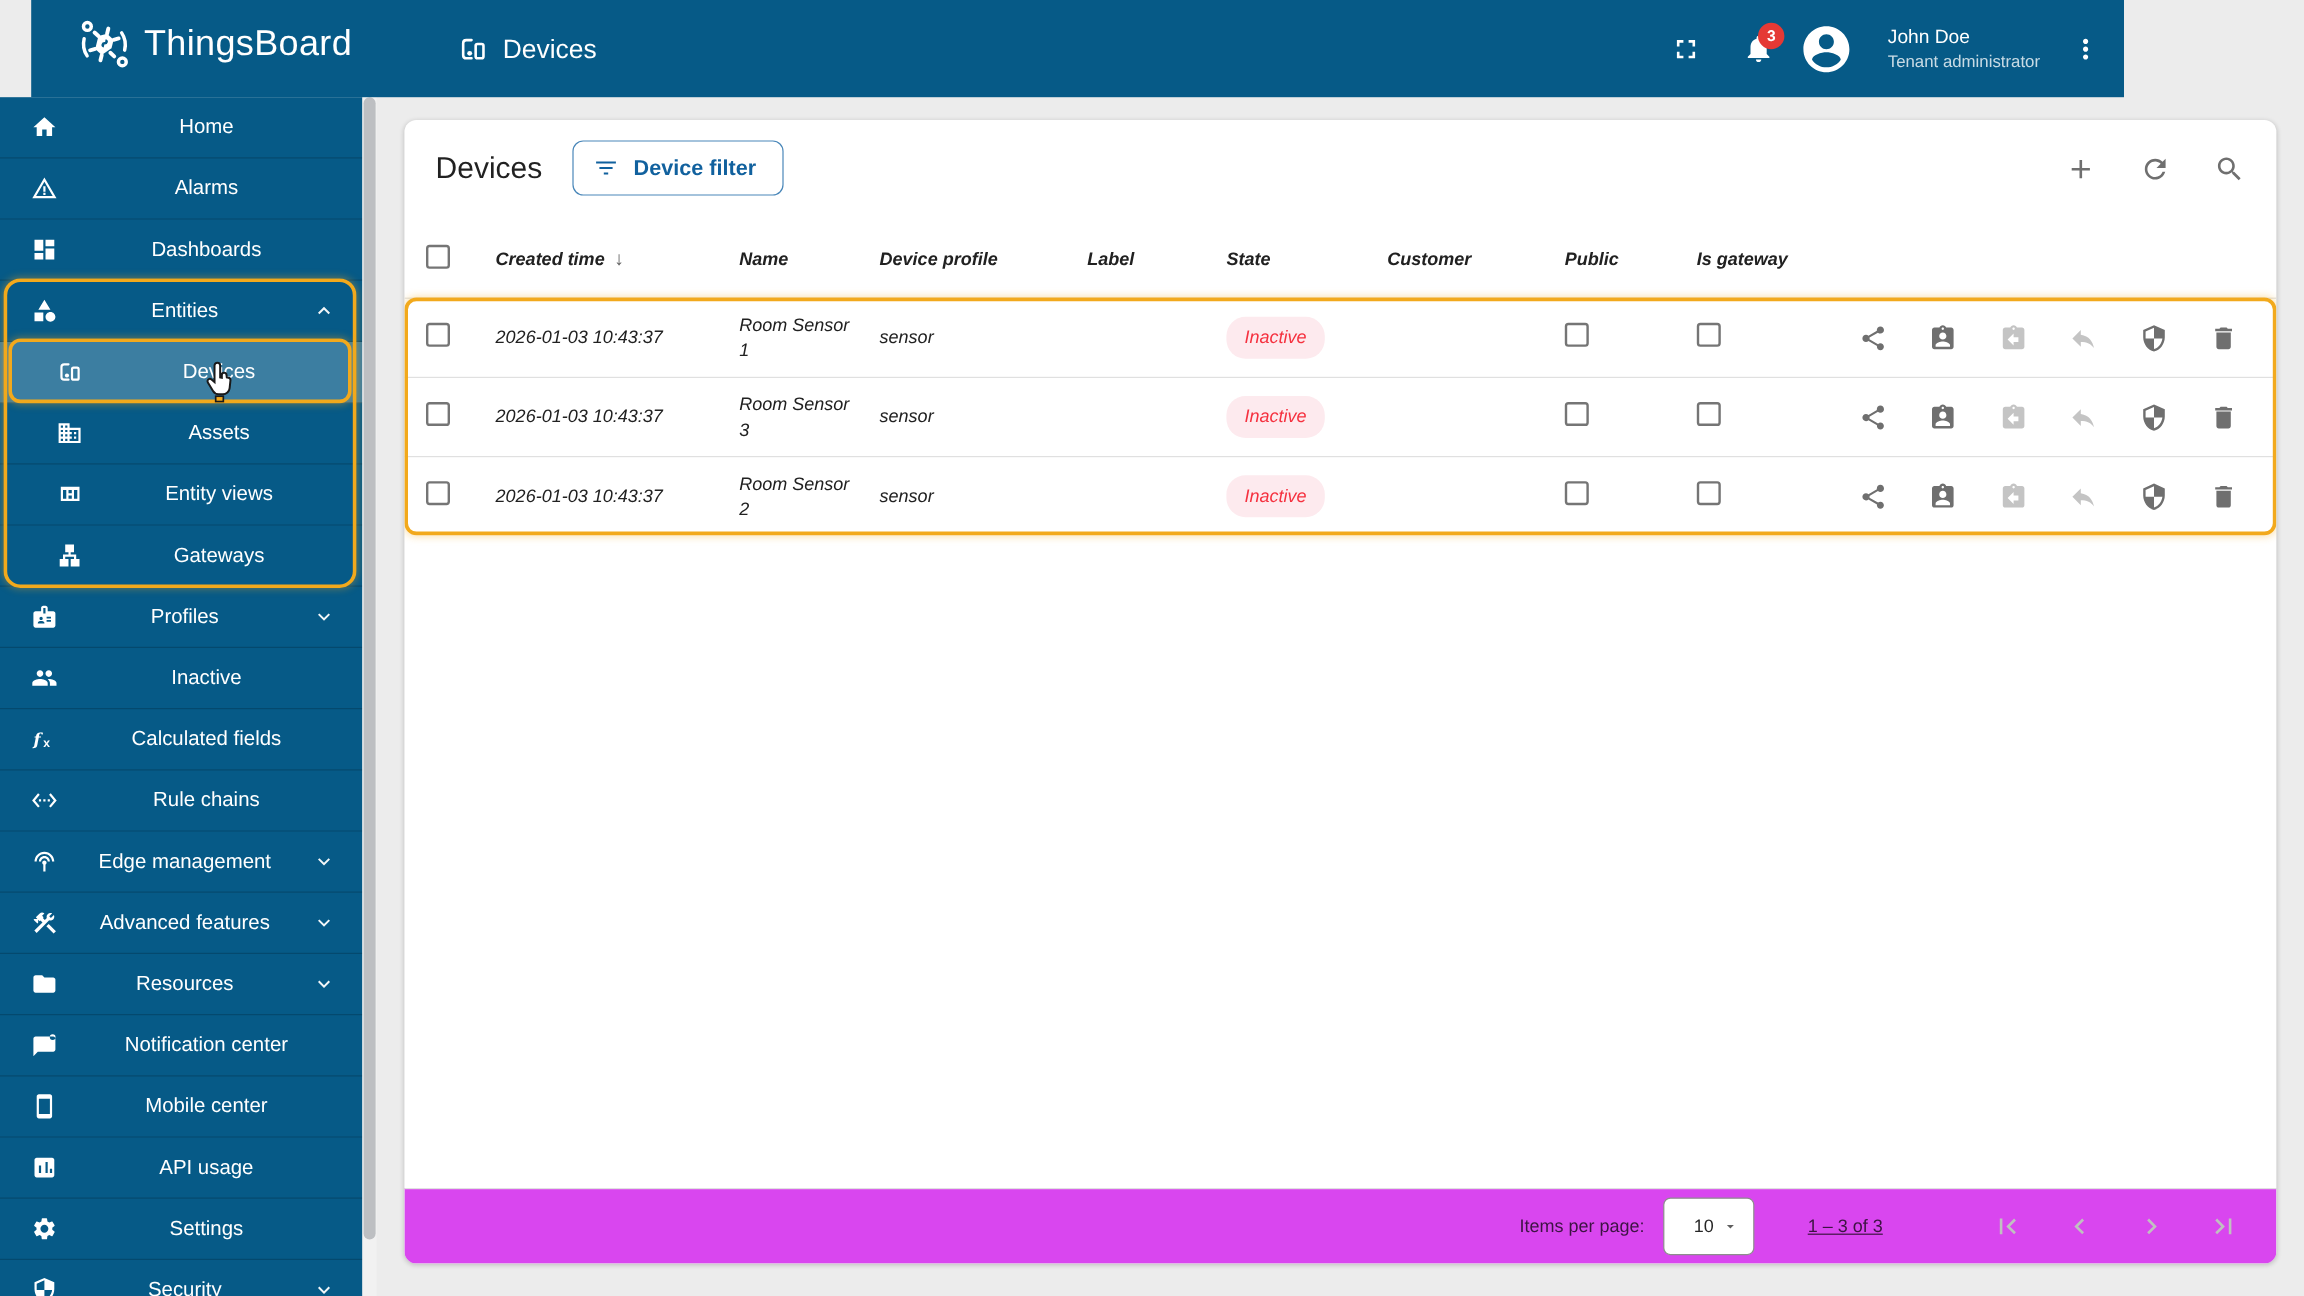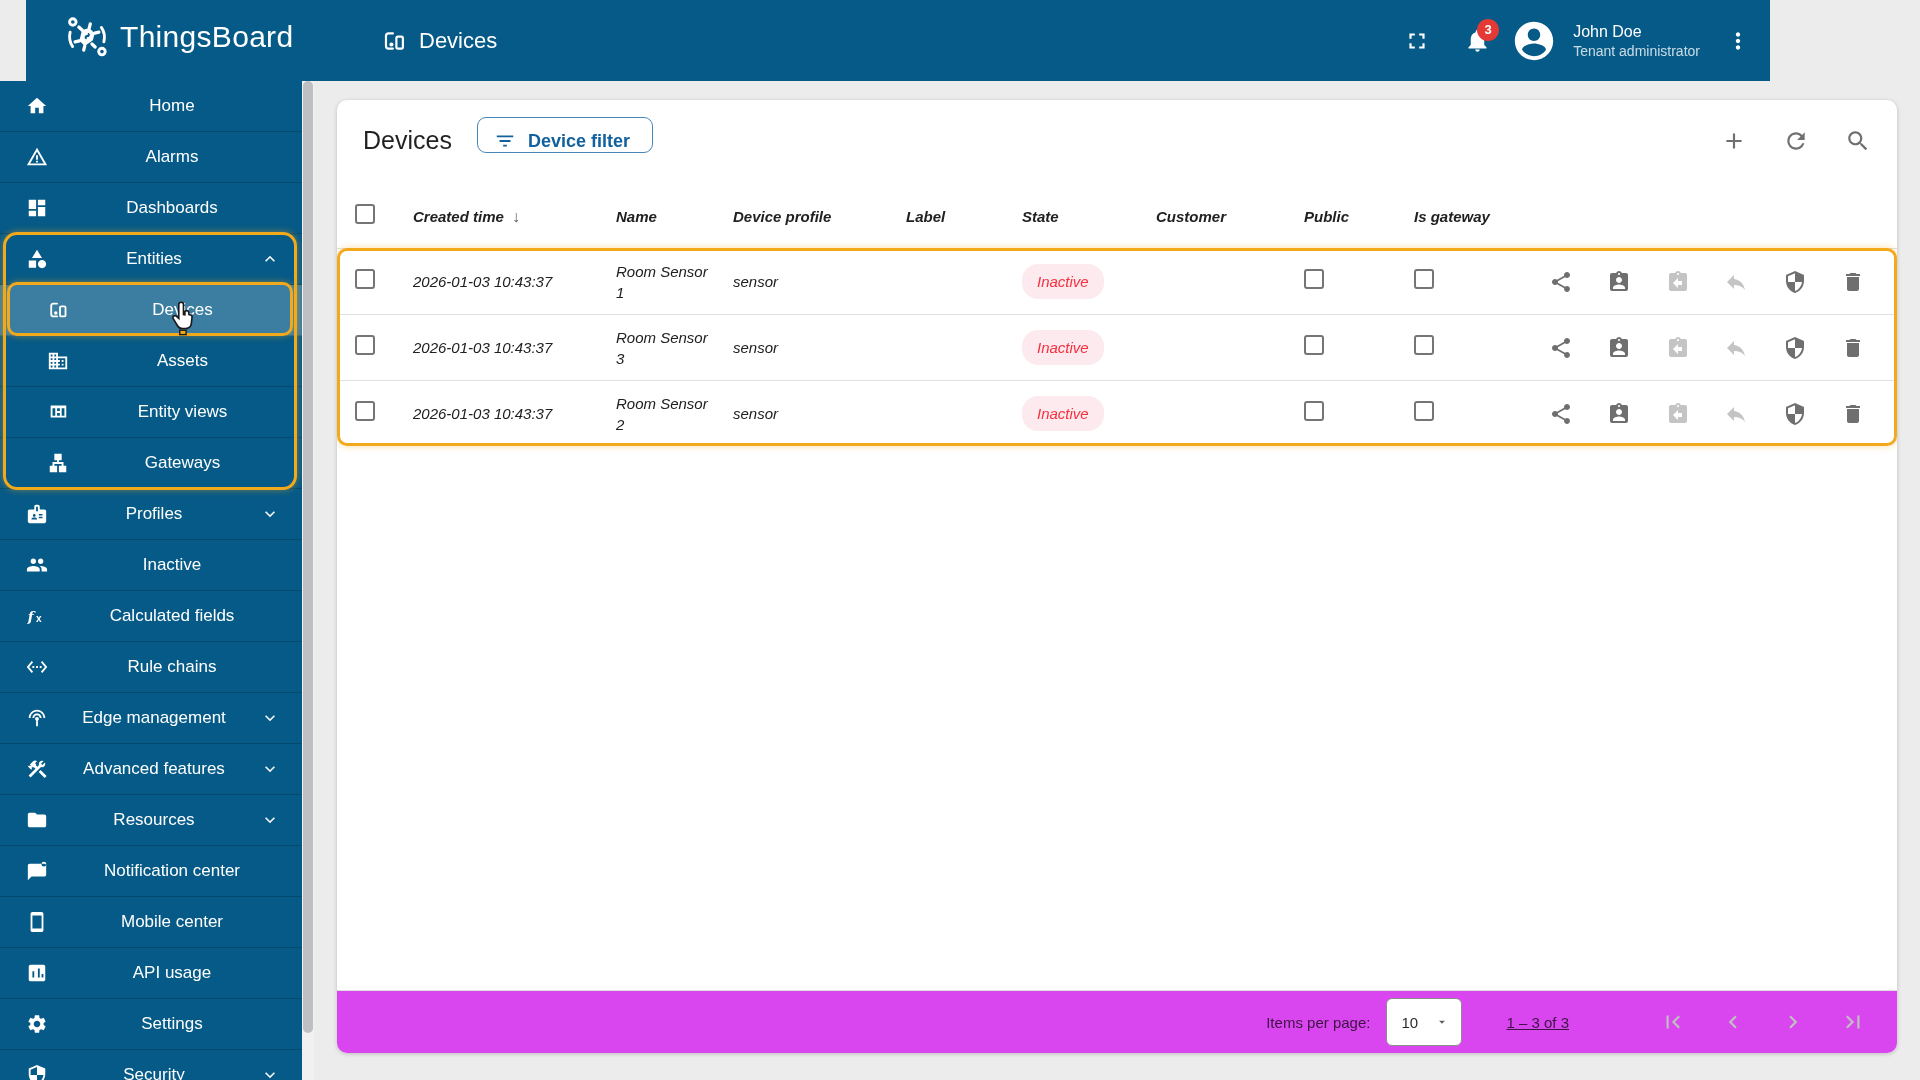--- a/index.html
+++ b/index.html
@@ -20,21 +20,21 @@
   .logo{position:absolute; left:38px; top:14px; display:flex; align-items:center; gap:10px;}
   .logo-name{font-size:30px; font-weight:400; letter-spacing:.3px;}
   .crumb{position:absolute; left:355px; top:0; height:81px; display:flex; align-items:center; gap:12px;
     font-size:22px; font-weight:500;}
   .tb-right{position:absolute; right:0; top:0; height:81px; display:flex; align-items:center;}
   .tb-btn{width:48px; height:48px; border:none; background:transparent; color:#fff;
     display:flex; align-items:center; justify-content:center; cursor:pointer; position:relative;}
   .badge{position:absolute; top:2px; right:2px; min-width:22px; height:22px; border-radius:11px;
     background:var(--badge); color:#fff; font-size:13px; font-weight:700;
     display:flex; align-items:center; justify-content:center; padding:0 5px;}
-  .userblock{display:flex; align-items:center; gap:16px; margin:0 14px 0 10px; cursor:pointer;}
+  .userblock{display:flex; align-items:center; gap:28px; margin:0 14px 0 10px; cursor:pointer;}
   .uname{font-size:16px; line-height:21px;}
   .urole{font-size:14px; color:rgba(255,255,255,.78); line-height:18px;}
 
   
   .sidebar{position:absolute; left:0; top:81px; width:302px; height:999px;
     background:var(--primary); color:#fff; z-index:4;}
   .sb-row{height:51px; display:flex; align-items:center; gap:16px; padding:0 22px 0 26px;
     border-bottom:1px solid rgba(0,0,0,.18); cursor:pointer; position:relative;}
   .sb-row.child{padding-left:47px;}
   .sb-row.selected{background:rgba(255,255,255,.22);}
@@ -48,22 +48,22 @@
   .sb-scroll{position:absolute; left:302px; top:81px; width:12px; height:999px; background:#f1f1f1; z-index:4;}
   .sb-thumb{position:absolute; left:1px; top:0; width:10px; height:952px; background:#bdbfc2; border-radius:5px;}
 
   
   .main{position:absolute; left:314px; top:81px; width:1606px; height:999px; background:var(--page-bg);}
   .card{position:absolute; left:23px; top:19px; width:1560px; height:953px; background:#fff;
     border-radius:10px; box-shadow:0 1px 4px rgba(0,0,0,.2); overflow:hidden;}
 
   .card-head{position:relative; height:85px;}
   .page-title{position:absolute; left:26px; top:26px; font-size:25px; font-weight:500; color:rgba(0,0,0,.87);}
-  .filter-btn{position:absolute; left:140px; top:17px; height:36px; padding:0 22px 0 16px;
-    display:flex; align-items:flex-end; gap:12px; background:#fff; border:1.5px solid #4a87b9;
+  .filter-btn{position:absolute; left:140px; top:17px; height:46px; padding:0 22px 0 16px;
+    display:flex; align-items:center; gap:12px; background:#fff; border:1.5px solid #4a87b9;
     border-radius:9px; color:var(--accent); font-size:18px; font-weight:700; cursor:pointer;}
   .head-icons{position:absolute; right:26px; top:28px; display:flex; gap:36px; color:var(--icon-gray);}
   .head-icons .ic{cursor:pointer}
 
   
   .grid{display:grid; grid-template-columns:60px 213px 117px 173px 116px 134px 148px 110px 132px 1fr;
     align-items:center;}
   .thead{height:63px; font-size:15px; font-weight:700; color:rgba(0,0,0,.87);}
   .cell{padding-left:6px; padding-right:10px; font-size:15px; color:var(--txt); line-height:21px;font-style:italic;}
   .c-time{padding-left:16px;}
@@ -80,21 +80,21 @@
   .actions{display:flex; justify-content:space-between; padding:0 24px 0 1px;}
   .act{width:40px; height:40px; display:flex; align-items:center; justify-content:center;
     background:transparent; border:none; color:var(--icon-gray); cursor:pointer;}
   .act.disabled{color:var(--icon-disabled); cursor:default;}
 
   
   .paginator{position:absolute; left:0; bottom:0; width:1560px; height:63px;
     border-top:1px solid var(--divider); display:flex; align-items:center; justify-content:flex-end;
     padding-right:24px; color:rgba(0,0,0,.72); font-size:15px; background:#d946ef;}
   .ipp-select{width:76px; height:48px; border:1px solid #8d8d8d; border-radius:6px; margin:0 44px 0 16px;
-    display:flex; align-items:center; justify-content:space-between; padding:0 12px 0 14px;
+    display:flex; align-items:center; justify-content:space-between; padding:0 12px 0 24px;
     font-size:15px; color:rgba(0,0,0,.85); cursor:pointer; background:#fff;}
   .pg-range{margin-right:84px;text-decoration:underline;}
   .pg-nav{display:flex; gap:20px;}
   .pg-btn{width:40px; height:40px; display:flex; align-items:center; justify-content:center;
     color:#c0c0c0; background:transparent; border:none;}
 </style>
 </head>
 <body>
 
 <div class="topbar">

